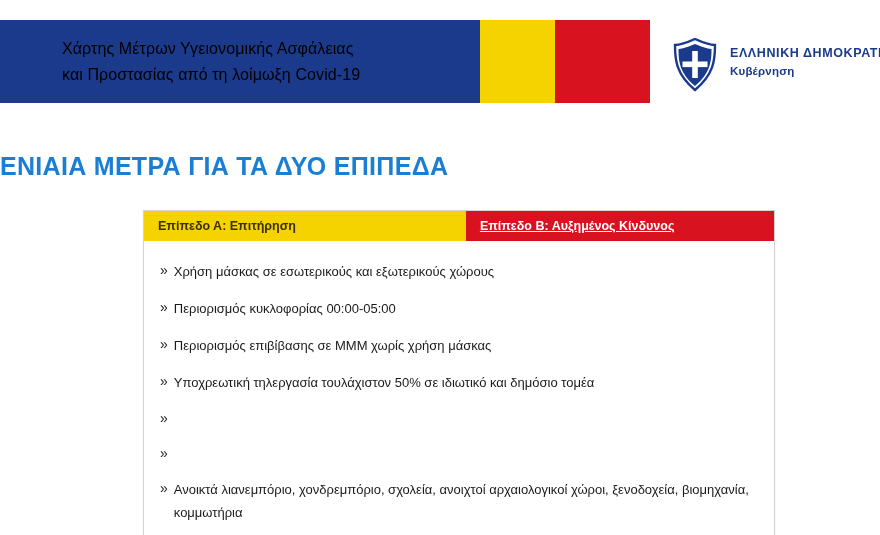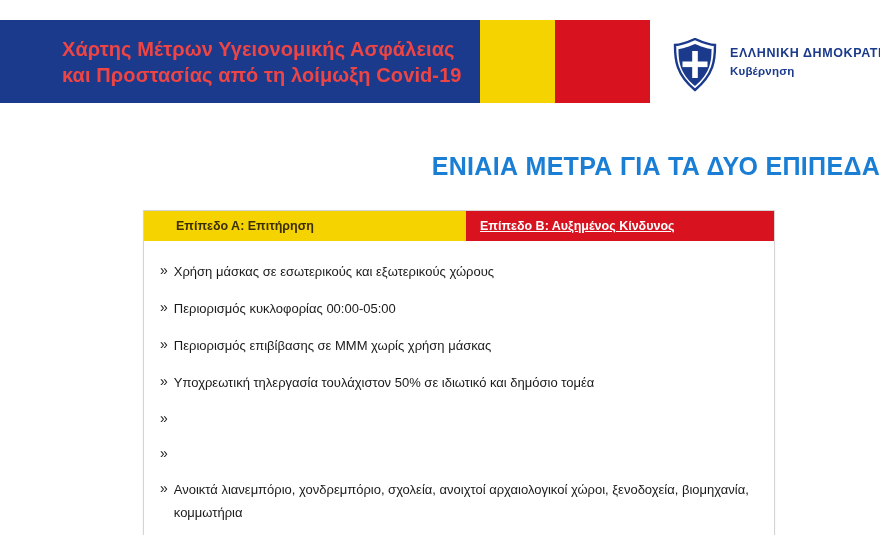--- a/index.html
+++ b/index.html
@@ -45,23 +45,23 @@
     top: 0;
     width: 95px;
     height: 83px;
     background: #d9121f;
   }
   .header-title {
     position: absolute;
     left: 62px;
     top: 16px;
     width: 400px;
-    color: #ef4444;
-    font-size: 20px;
-    font-weight: bold;
+    color: #000000;
+    font-size: 16px;
+    font-weight: normal;
     line-height: 26px;
     letter-spacing: 0.1px;
   }
   .header-title .line2 {
     display: block;
   }
 
   
   .gov-lockup {
     position: absolute;
@@ -96,21 +96,21 @@
     margin-top: 5px;
     letter-spacing: 0.2px;
   }
 
   
   .main-heading {
     position: absolute;
     left: 0;
     top: 152px;
     width: 880px;
-    text-align: right;
+    text-align: left;
     color: #1a7fd4;
     font-size: 25px;
     font-weight: bold;
     letter-spacing: 0.3px;
   }
 
   
   .table-wrap {
     position: absolute;
     left: 143px;
@@ -130,21 +130,21 @@
     align-items: center;
     height: 30px;
     font-size: 12.5px;
     font-weight: bold;
     box-sizing: border-box;
   }
   .th-a {
     width: 327px;
     background: #f5d300;
     color: #3b2f00;
-    padding-left: 32px;
+    padding-left: 14px;
   }
   .th-b {
     width: 313px;
     background: #d9121f;
     color: #ffffff;
     padding-left: 14px;
     text-decoration: underline;
   }
   .measures {
     padding: 12px 0 16px 0;

